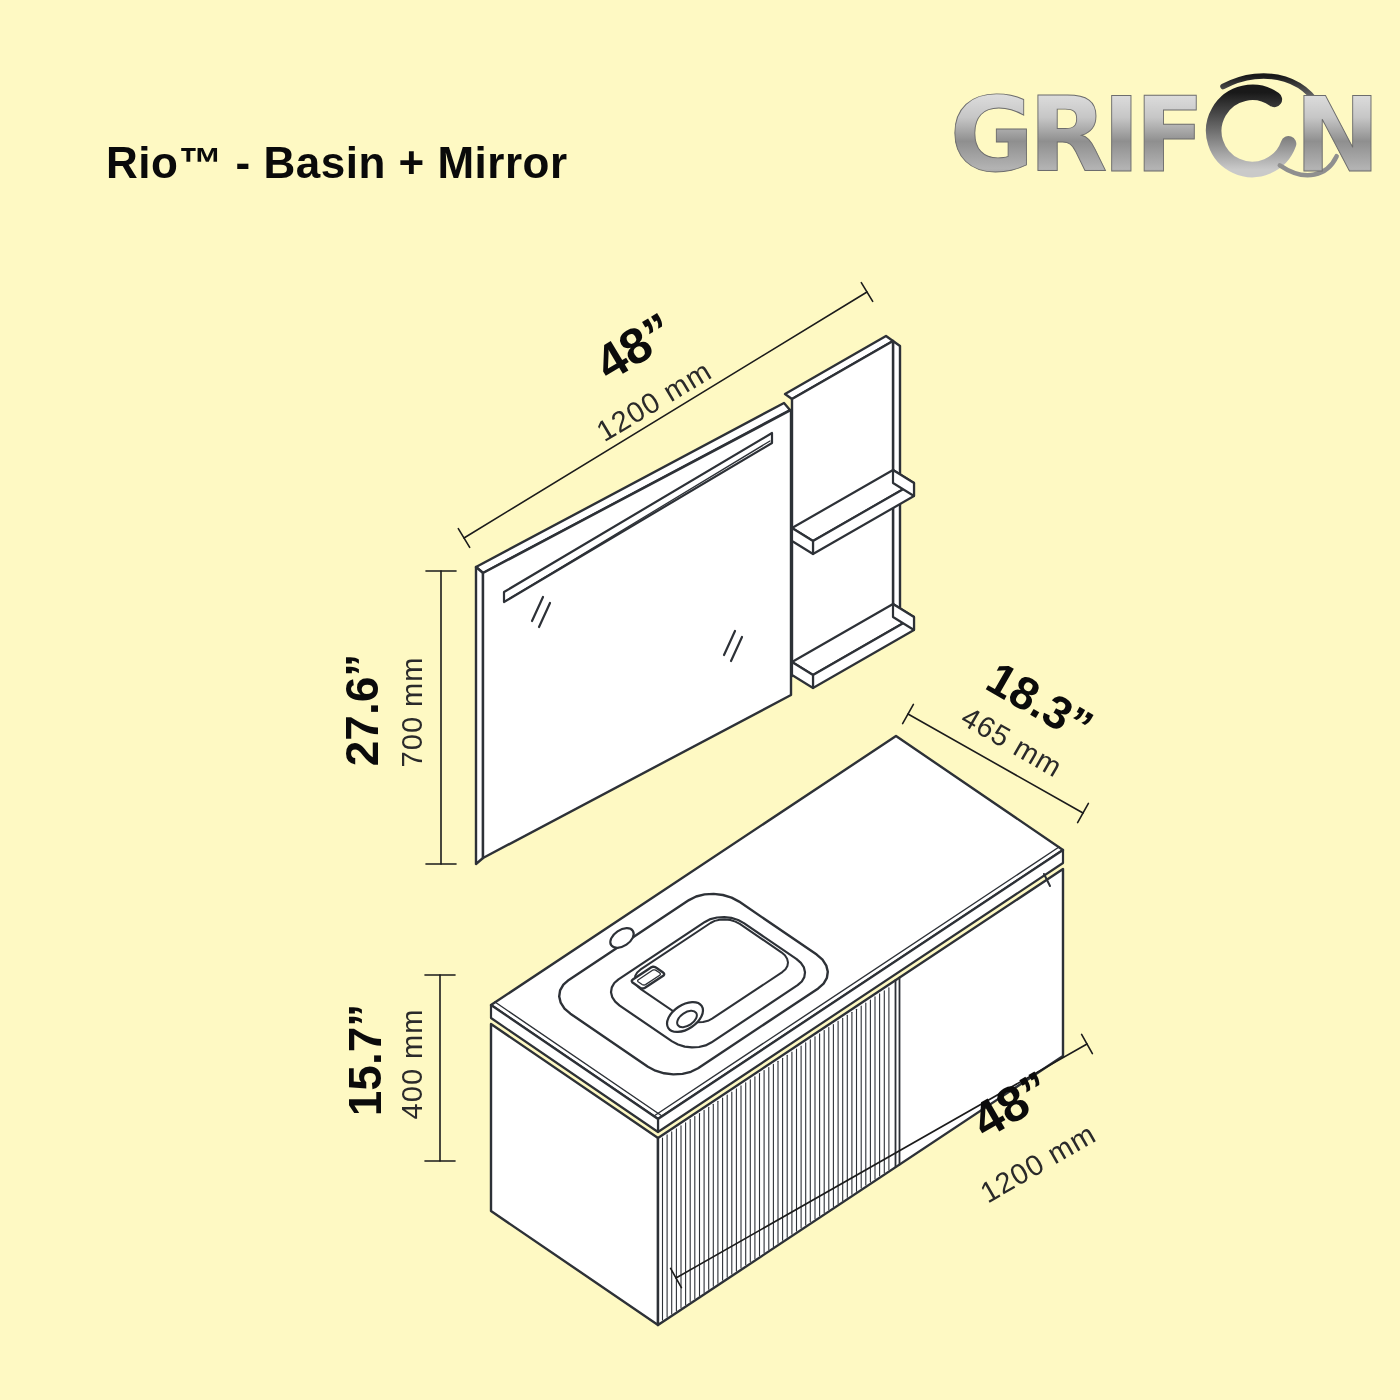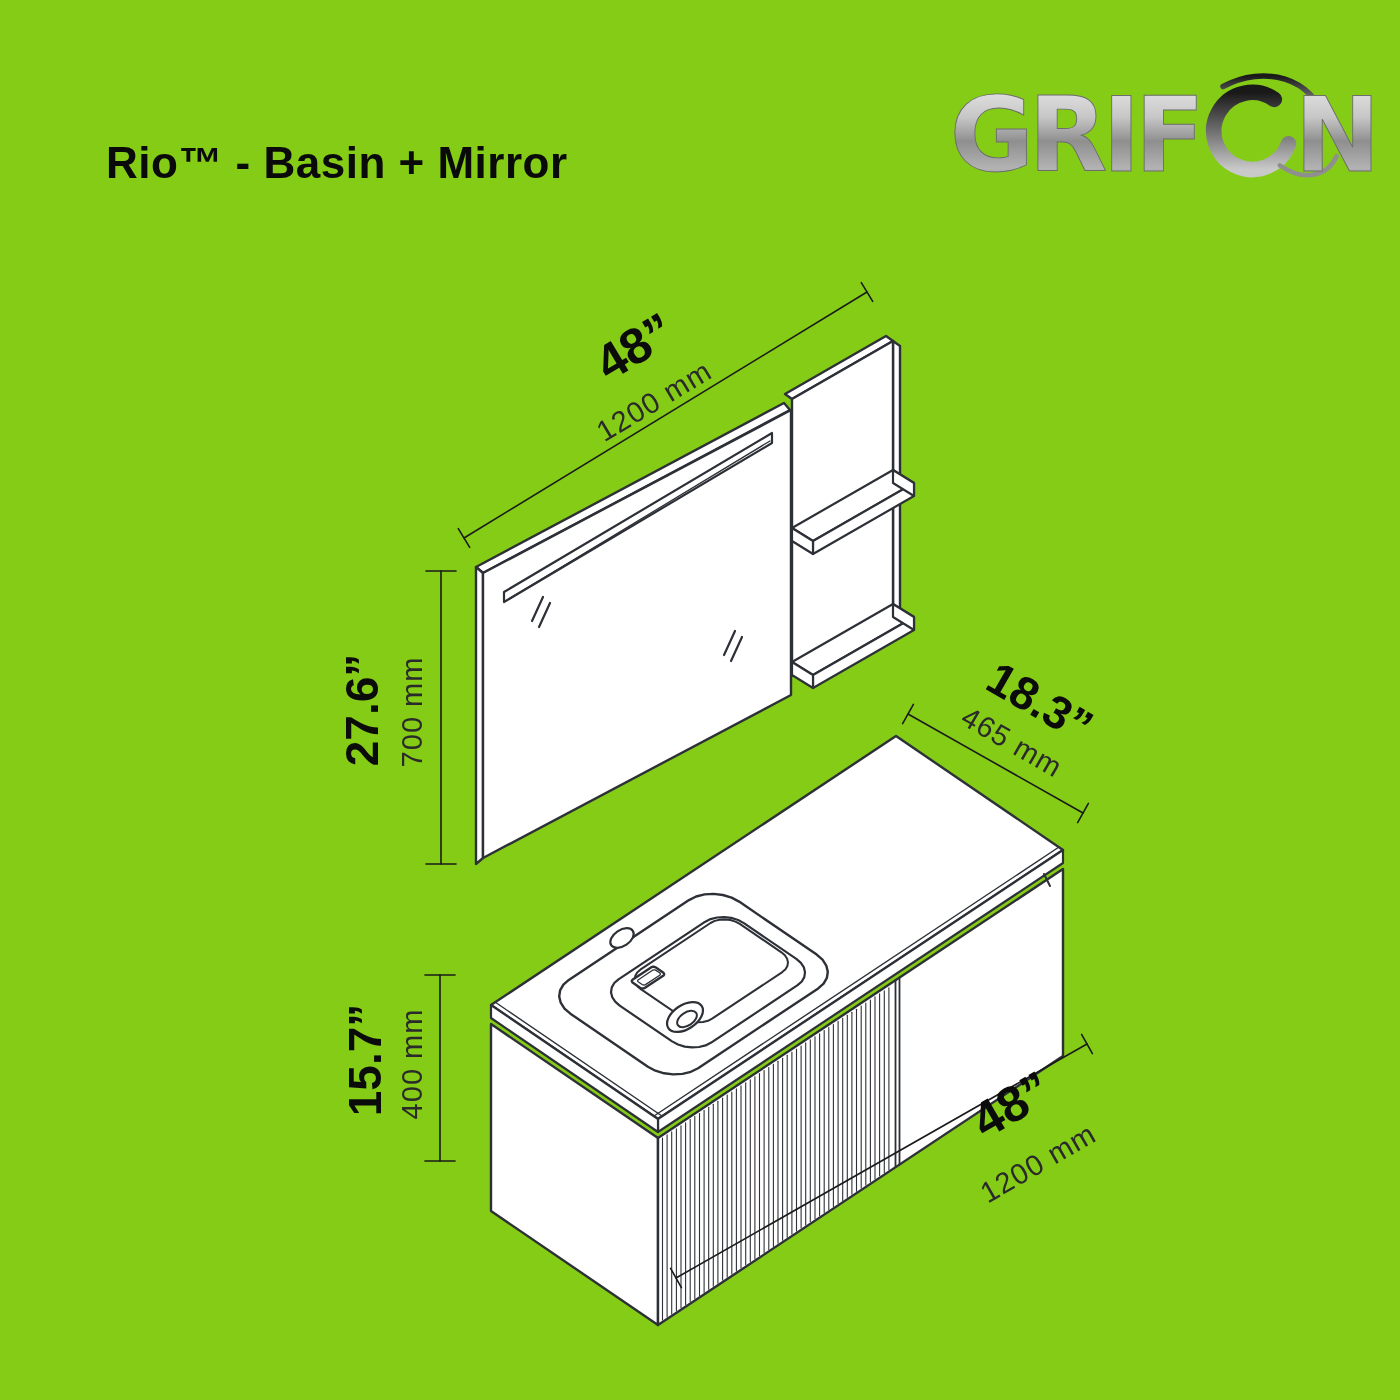--- a/index.html
+++ b/index.html
@@ -1,16 +1,16 @@
 <!DOCTYPE html>
 <html><head>
 <meta charset="utf-8">
 <style>
   html,body{margin:0;padding:0;background:#ffffff;}
-  #canvas{position:relative;width:1400px;height:1400px;background:#84cc16;overflow:hidden;
+  #canvas{position:relative;width:1400px;height:1400px;background:#fef9c3;overflow:hidden;
           font-family:"Liberation Sans",sans-serif;}
   #page-title{position:absolute;left:106px;top:138px;font-size:44px;font-weight:bold;
           color:#0a0a0a;letter-spacing:0.5px;white-space:nowrap;}
   #logo{position:absolute;left:948px;top:46px;width:440px;height:170px;}
   #scene{position:absolute;left:0;top:0;}
   .t-in{font-family:"Liberation Sans",sans-serif;font-weight:bold;fill:#0b0b0b;}
   .t-mm{font-family:"Liberation Sans",sans-serif;font-weight:normal;fill:#2a2a2a;letter-spacing:1px;}
   .ln{stroke:#2d3137;fill:none;stroke-linejoin:round;stroke-linecap:round;}
   .fw{stroke:#2d3137;fill:#ffffff;stroke-linejoin:round;stroke-linecap:round;}
   .dim{stroke:#1b1b1b;fill:none;stroke-width:1.6;stroke-linecap:round;}

